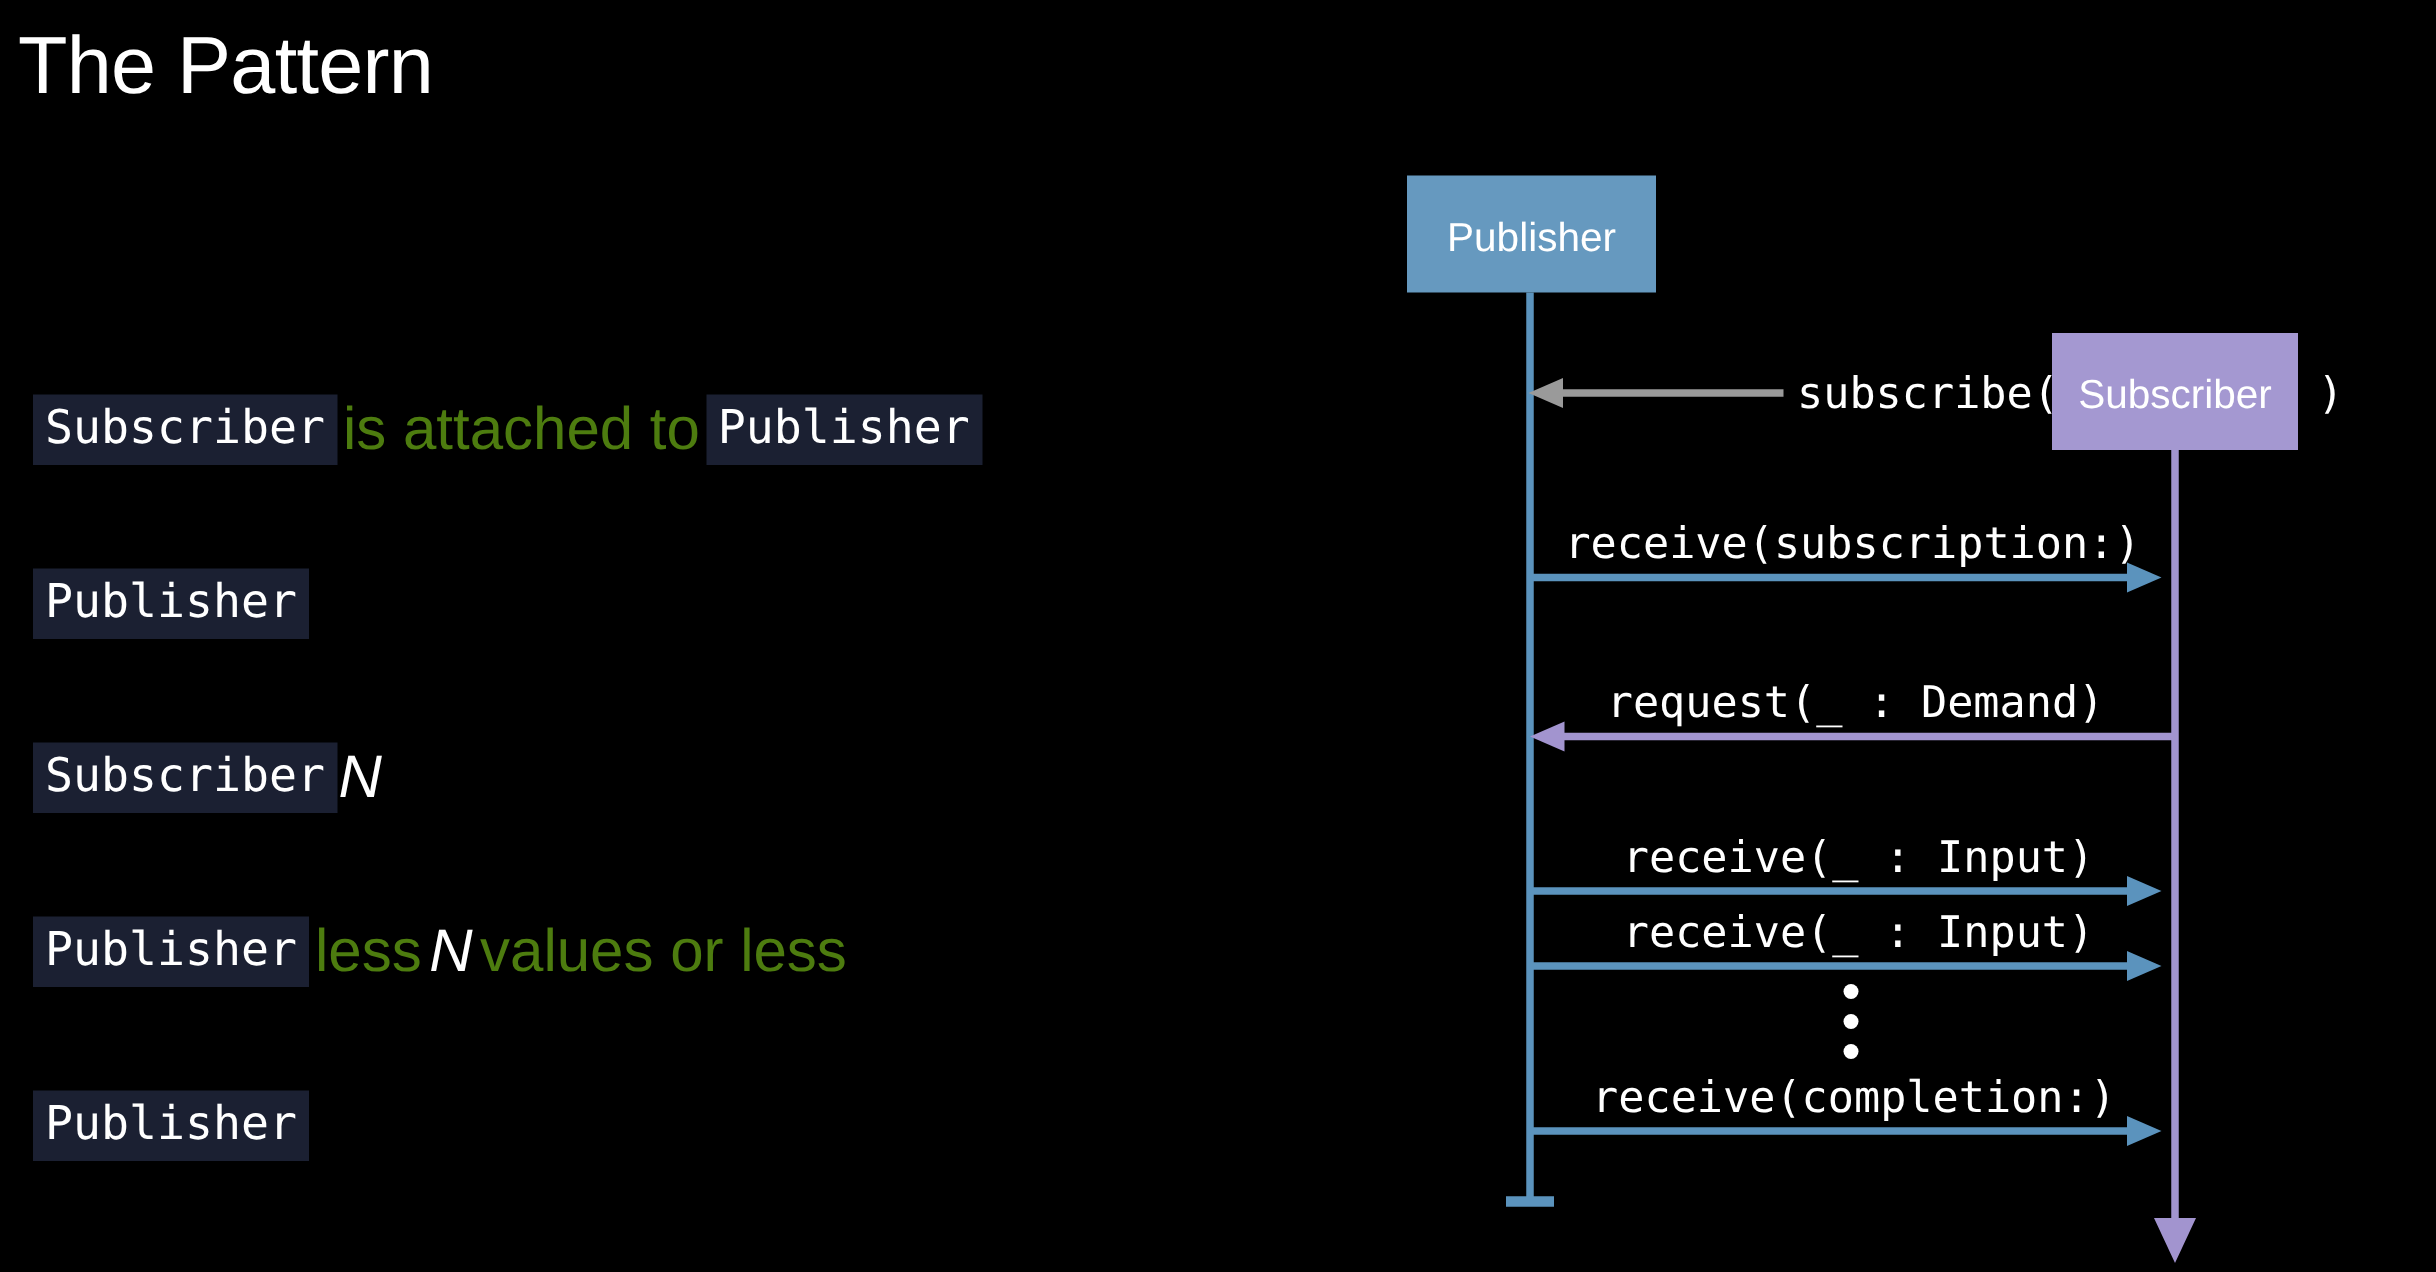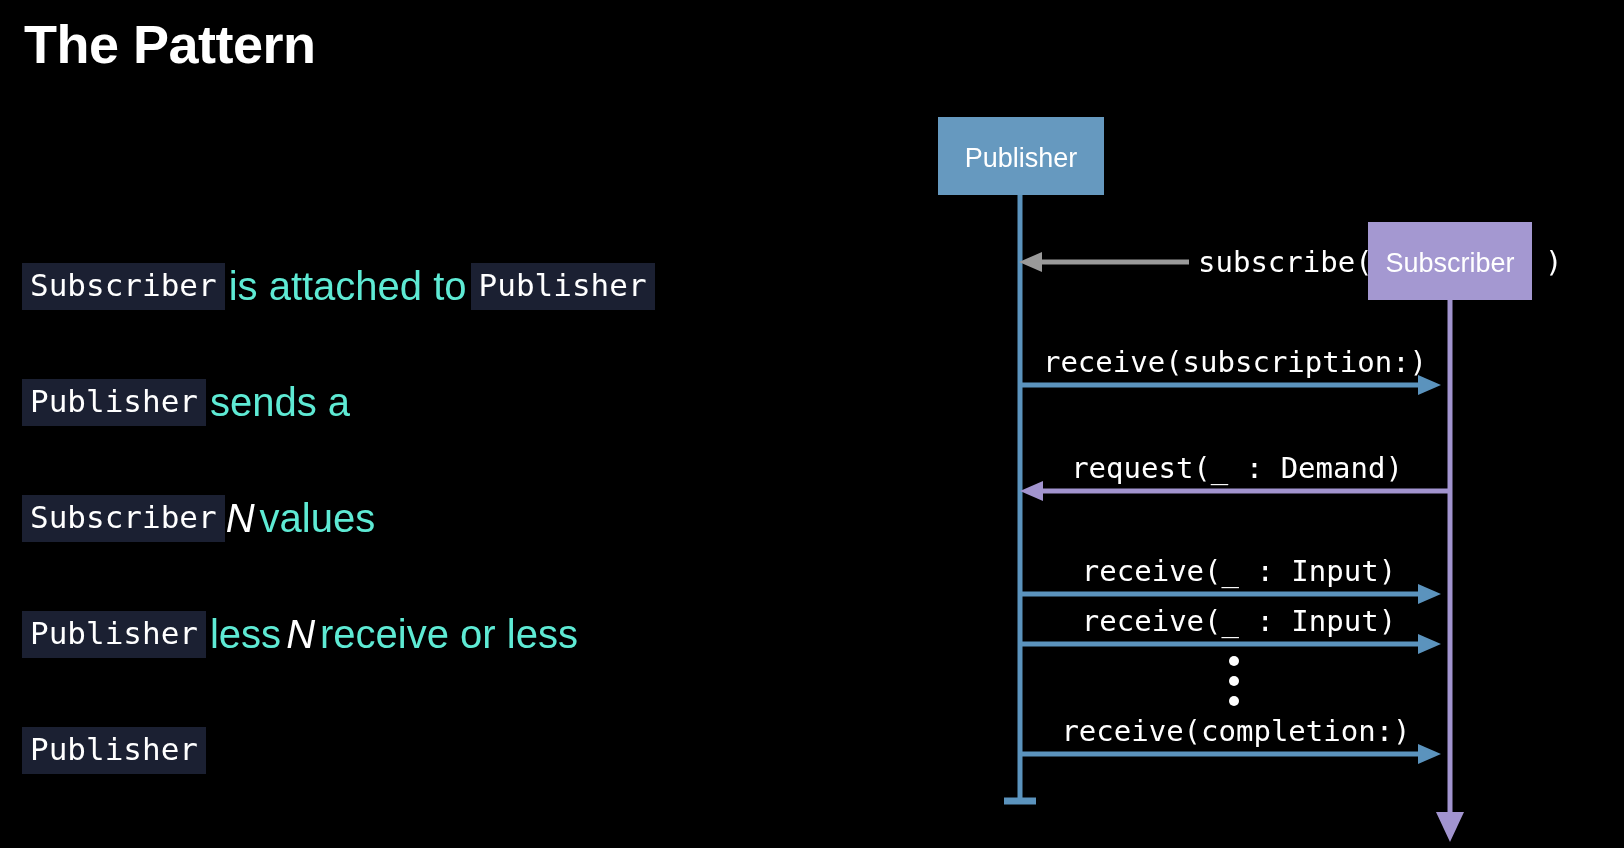--- a/index.html
+++ b/index.html
@@ -12,24 +12,24 @@
     height: 848px;
     position: relative;
     overflow: hidden;
     font-family: "Liberation Sans", sans-serif;
     -webkit-font-smoothing: antialiased;
   }
 
   
   #slide-title {
     position: absolute;
-    left: 24px;
+    left: 12px;
     top: 12px;
     font-size: 54px;
-    font-weight: bold;
+    font-weight: normal;
     color: #ffffff;
     letter-spacing: -0.5px;
     line-height: 1.2;
   }
 
   
   #bullet-list {
     position: absolute;
     left: 22px;
     top: 228px;
@@ -40,21 +40,21 @@
     display: flex;
     align-items: center;
     white-space: nowrap;
   }
   .seg {
     display: inline-block;
   }
   .seg.plain {
     font-family: "Liberation Sans", sans-serif;
     font-size: 40px;
-    color: #5eead4;
+    color: #4d7c0f;
     font-weight: 500;
     padding: 0 4px;
   }
   .seg.em {
     font-family: "Liberation Sans", sans-serif;
     font-size: 40px;
     color: #ffffff;
     font-style: italic;
     font-weight: 500;
     padding: 0 1px;
@@ -102,32 +102,30 @@
 <div id="slide-title">The Pattern</div>
 
 <div id="bullet-list">
     <div class="bullet-line">
       <span class="seg code">Subscriber</span>
       <span class="seg plain">is attached to</span>
       <span class="seg code">Publisher</span>
     </div>
     <div class="bullet-line">
       <span class="seg code">Publisher</span>
-      <span class="seg plain">sends a</span>
     </div>
     <div class="bullet-line">
       <span class="seg code">Subscriber</span>
       <span class="seg em">N</span>
-      <span class="seg plain">values</span>
     </div>
     <div class="bullet-line">
       <span class="seg code">Publisher</span>
       <span class="seg plain">less</span>
       <span class="seg em">N</span>
-      <span class="seg plain">receive or less</span>
+      <span class="seg plain">values or less</span>
     </div>
     <div class="bullet-line">
       <span class="seg code">Publisher</span>
     </div>
   </div>
 
 <div id="sequence-diagram">
   <svg width="724" height="848" viewBox="0 0 724 848" xmlns="http://www.w3.org/2000/svg">
 
     <line x1="120" y1="195" x2="120" y2="802" stroke="#5b93bd" stroke-width="5"></line>

